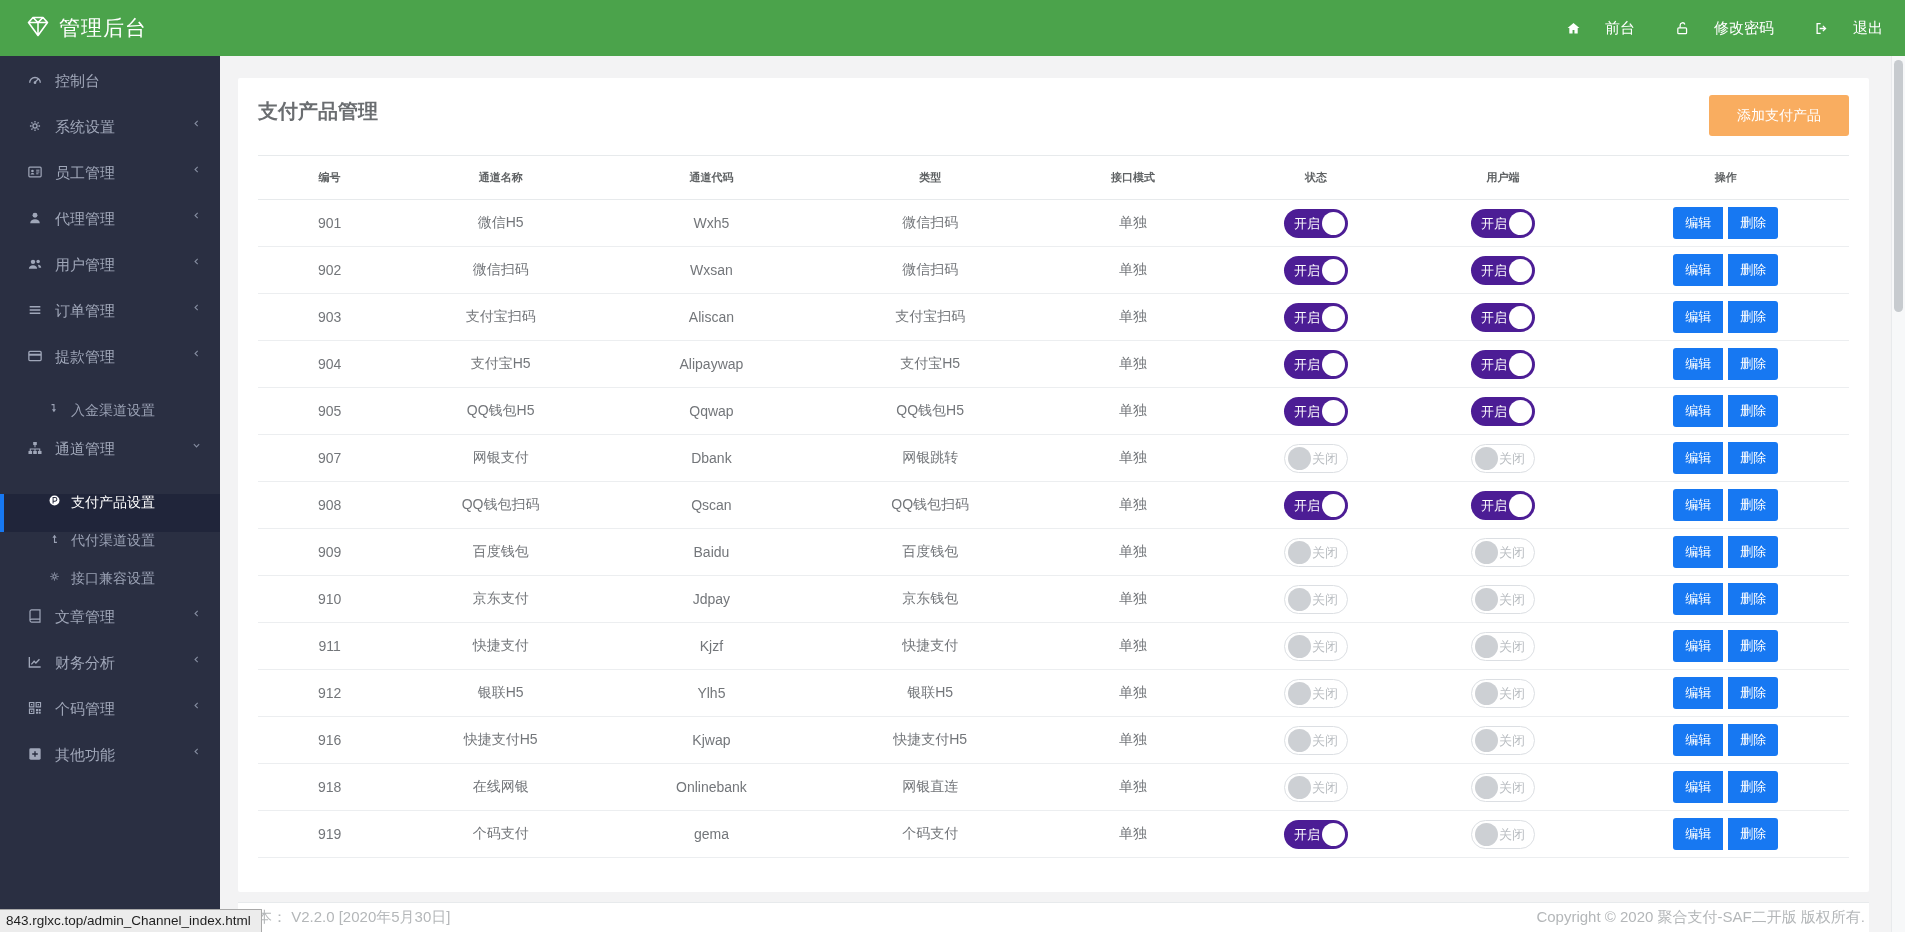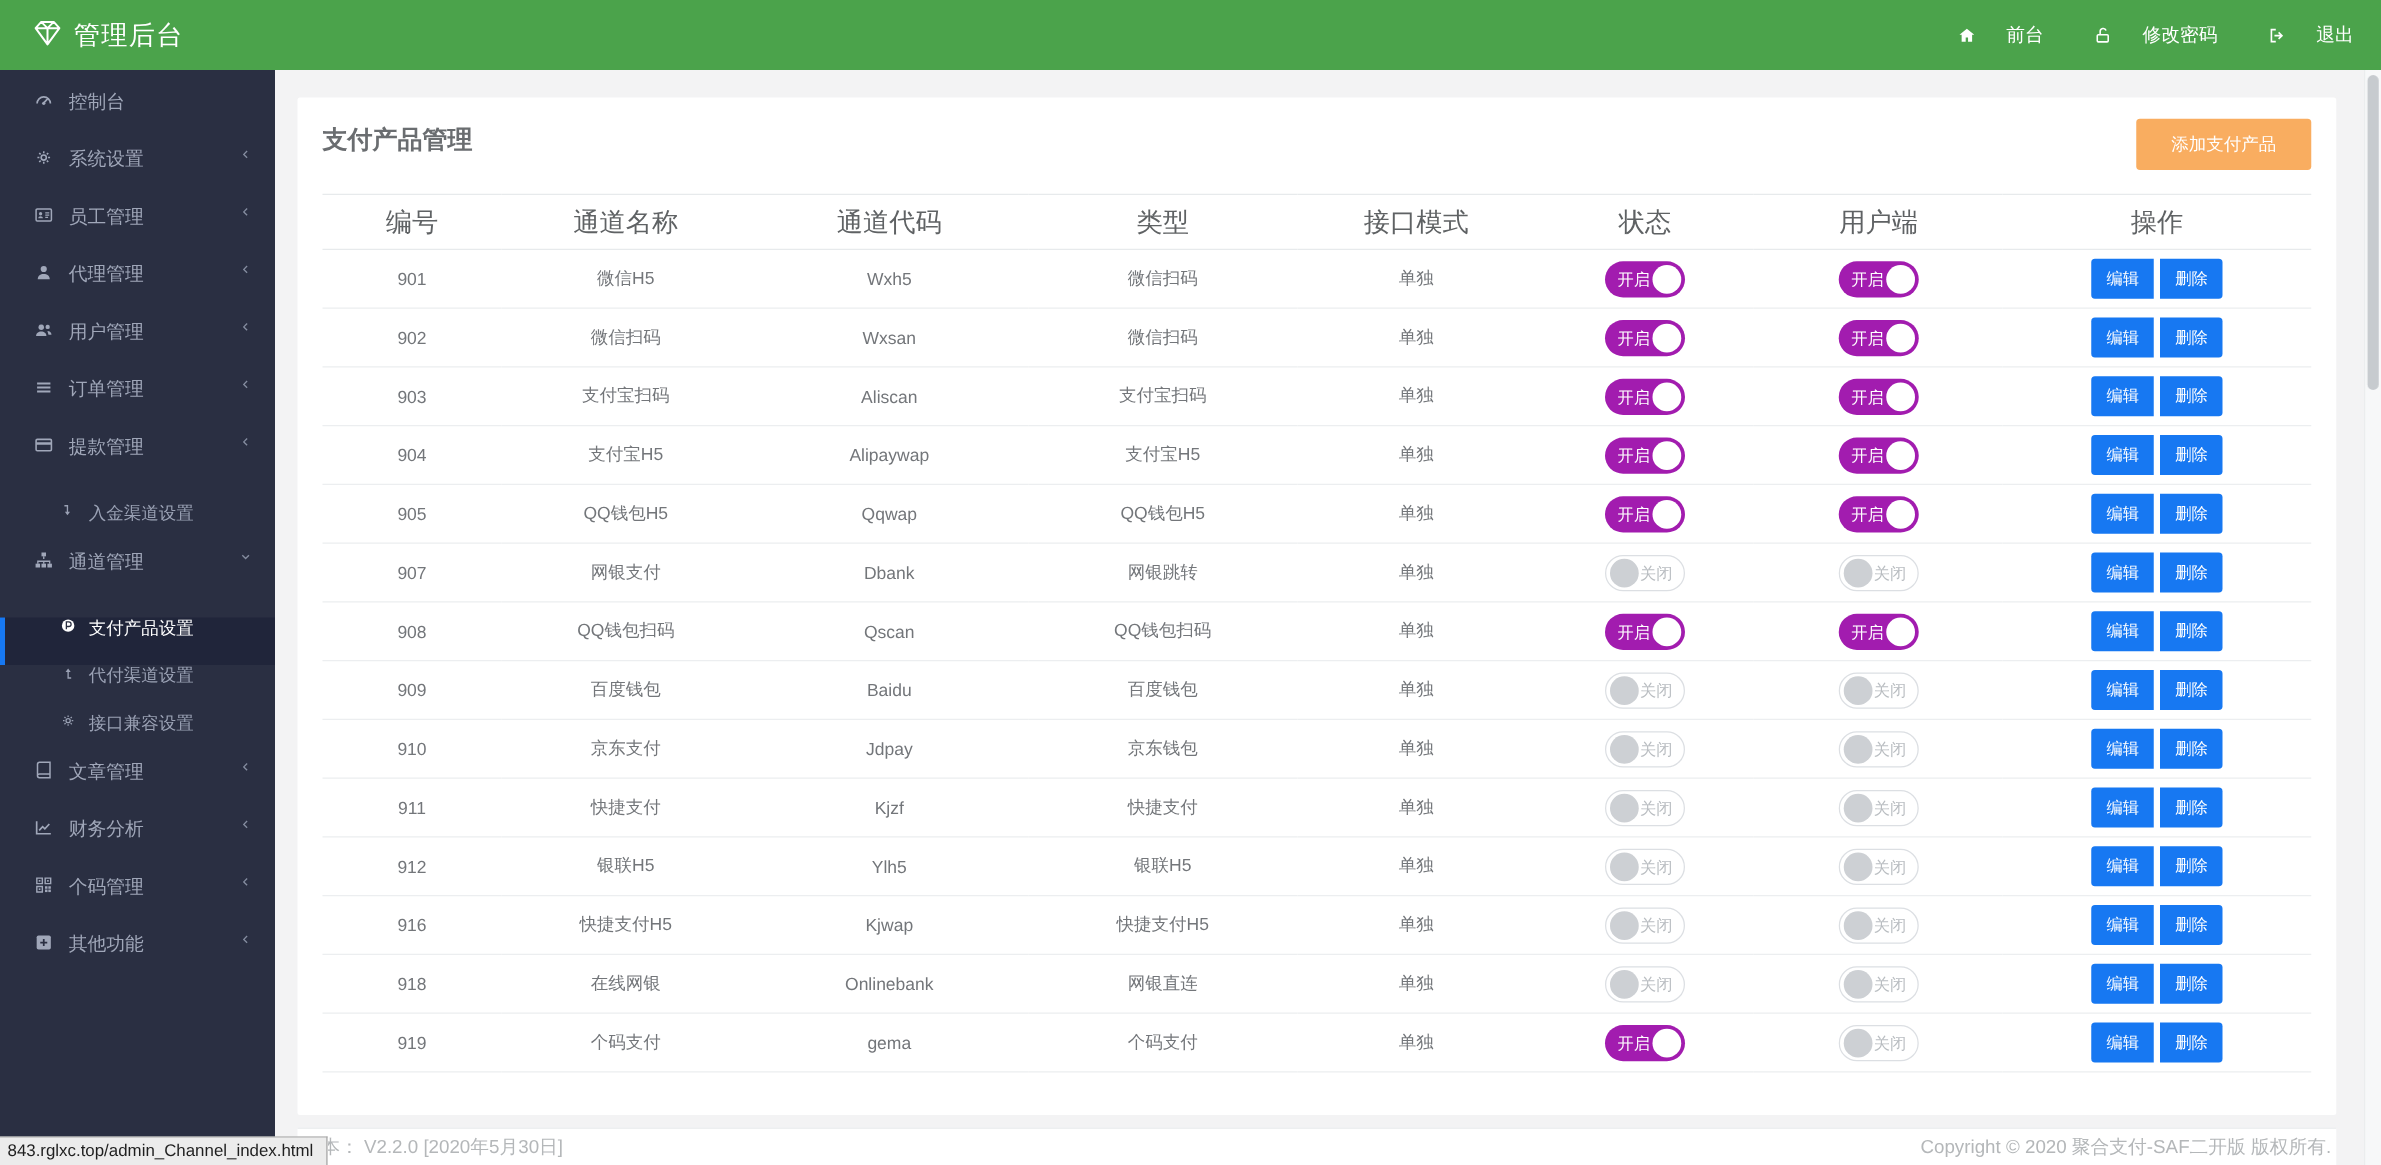--- a/index.html
+++ b/index.html
@@ -38,29 +38,29 @@
   .main{margin:56px 14px 0 220px;height:876px;padding:22px 22px 0 18px;
         display:flex;flex-direction:column}
   .card{background:#fff;border-radius:2px;padding:20px 20px 34px;position:relative}
   .page-title{font-size:20px;color:#6a6d70}
   .add-btn{position:absolute;top:17px;right:20px;width:140px;height:41px;background:#f9ad60;
            color:#fff;border:none;border-radius:3px;font-size:14px;cursor:pointer;font-family:inherit}
 
   table{width:100%;border-collapse:collapse;margin-top:30px;table-layout:fixed}
   col.c1{width:9%}col.c2{width:12.5%}col.c3{width:14%}col.c4{width:13.5%}
   col.c5{width:12%}col.c6{width:11%}col.c7{width:12.5%}col.c8{width:15.5%}
-  thead th{height:44px;font-size:21px;color:#5f6264;font-weight:normal;text-align:center;
+  thead th{height:44px;font-size:11px;color:#5f6264;font-weight:bold;text-align:center;
            border-top:1px solid #e7eaec;border-bottom:1px solid #e7eaec}
   tbody td{height:47px;text-align:center;font-size:14px;color:#73767a;border-bottom:1px solid #eceef0}
 
   .toggle{display:inline-flex;align-items:center;justify-content:space-between;
           width:64px;height:29px;border-radius:15px;cursor:pointer;vertical-align:middle}
   .tg-label{font-size:13px;line-height:1}
   .tg-knob{width:23px;height:23px;border-radius:50%;flex:none}
-  .toggle.on{background:#a21caf;padding:0 3px 0 10px}
+  .toggle.on{background:#4c1d95;padding:0 3px 0 10px}
   .toggle.on .tg-label{color:#fff}
   .toggle.on .tg-knob{background:#fff}
   .toggle.off{background:#fff;border:1px solid #dcdfe3;flex-direction:row-reverse;padding:0 9px 0 3px}
   .toggle.off .tg-label{color:#b9bdc1}
   .toggle.off .tg-knob{background:#cdd0d4}
 
   .btn{border:none;color:#fff;background:#1778f2;font-size:13px;padding:7px 12px;
        cursor:pointer;font-family:Liberation Sans, sans-serif}
   .btn.edit{border-radius:3px 0 0 3px;margin-right:1px}
   .btn.del{border-radius:0 3px 3px 0}

